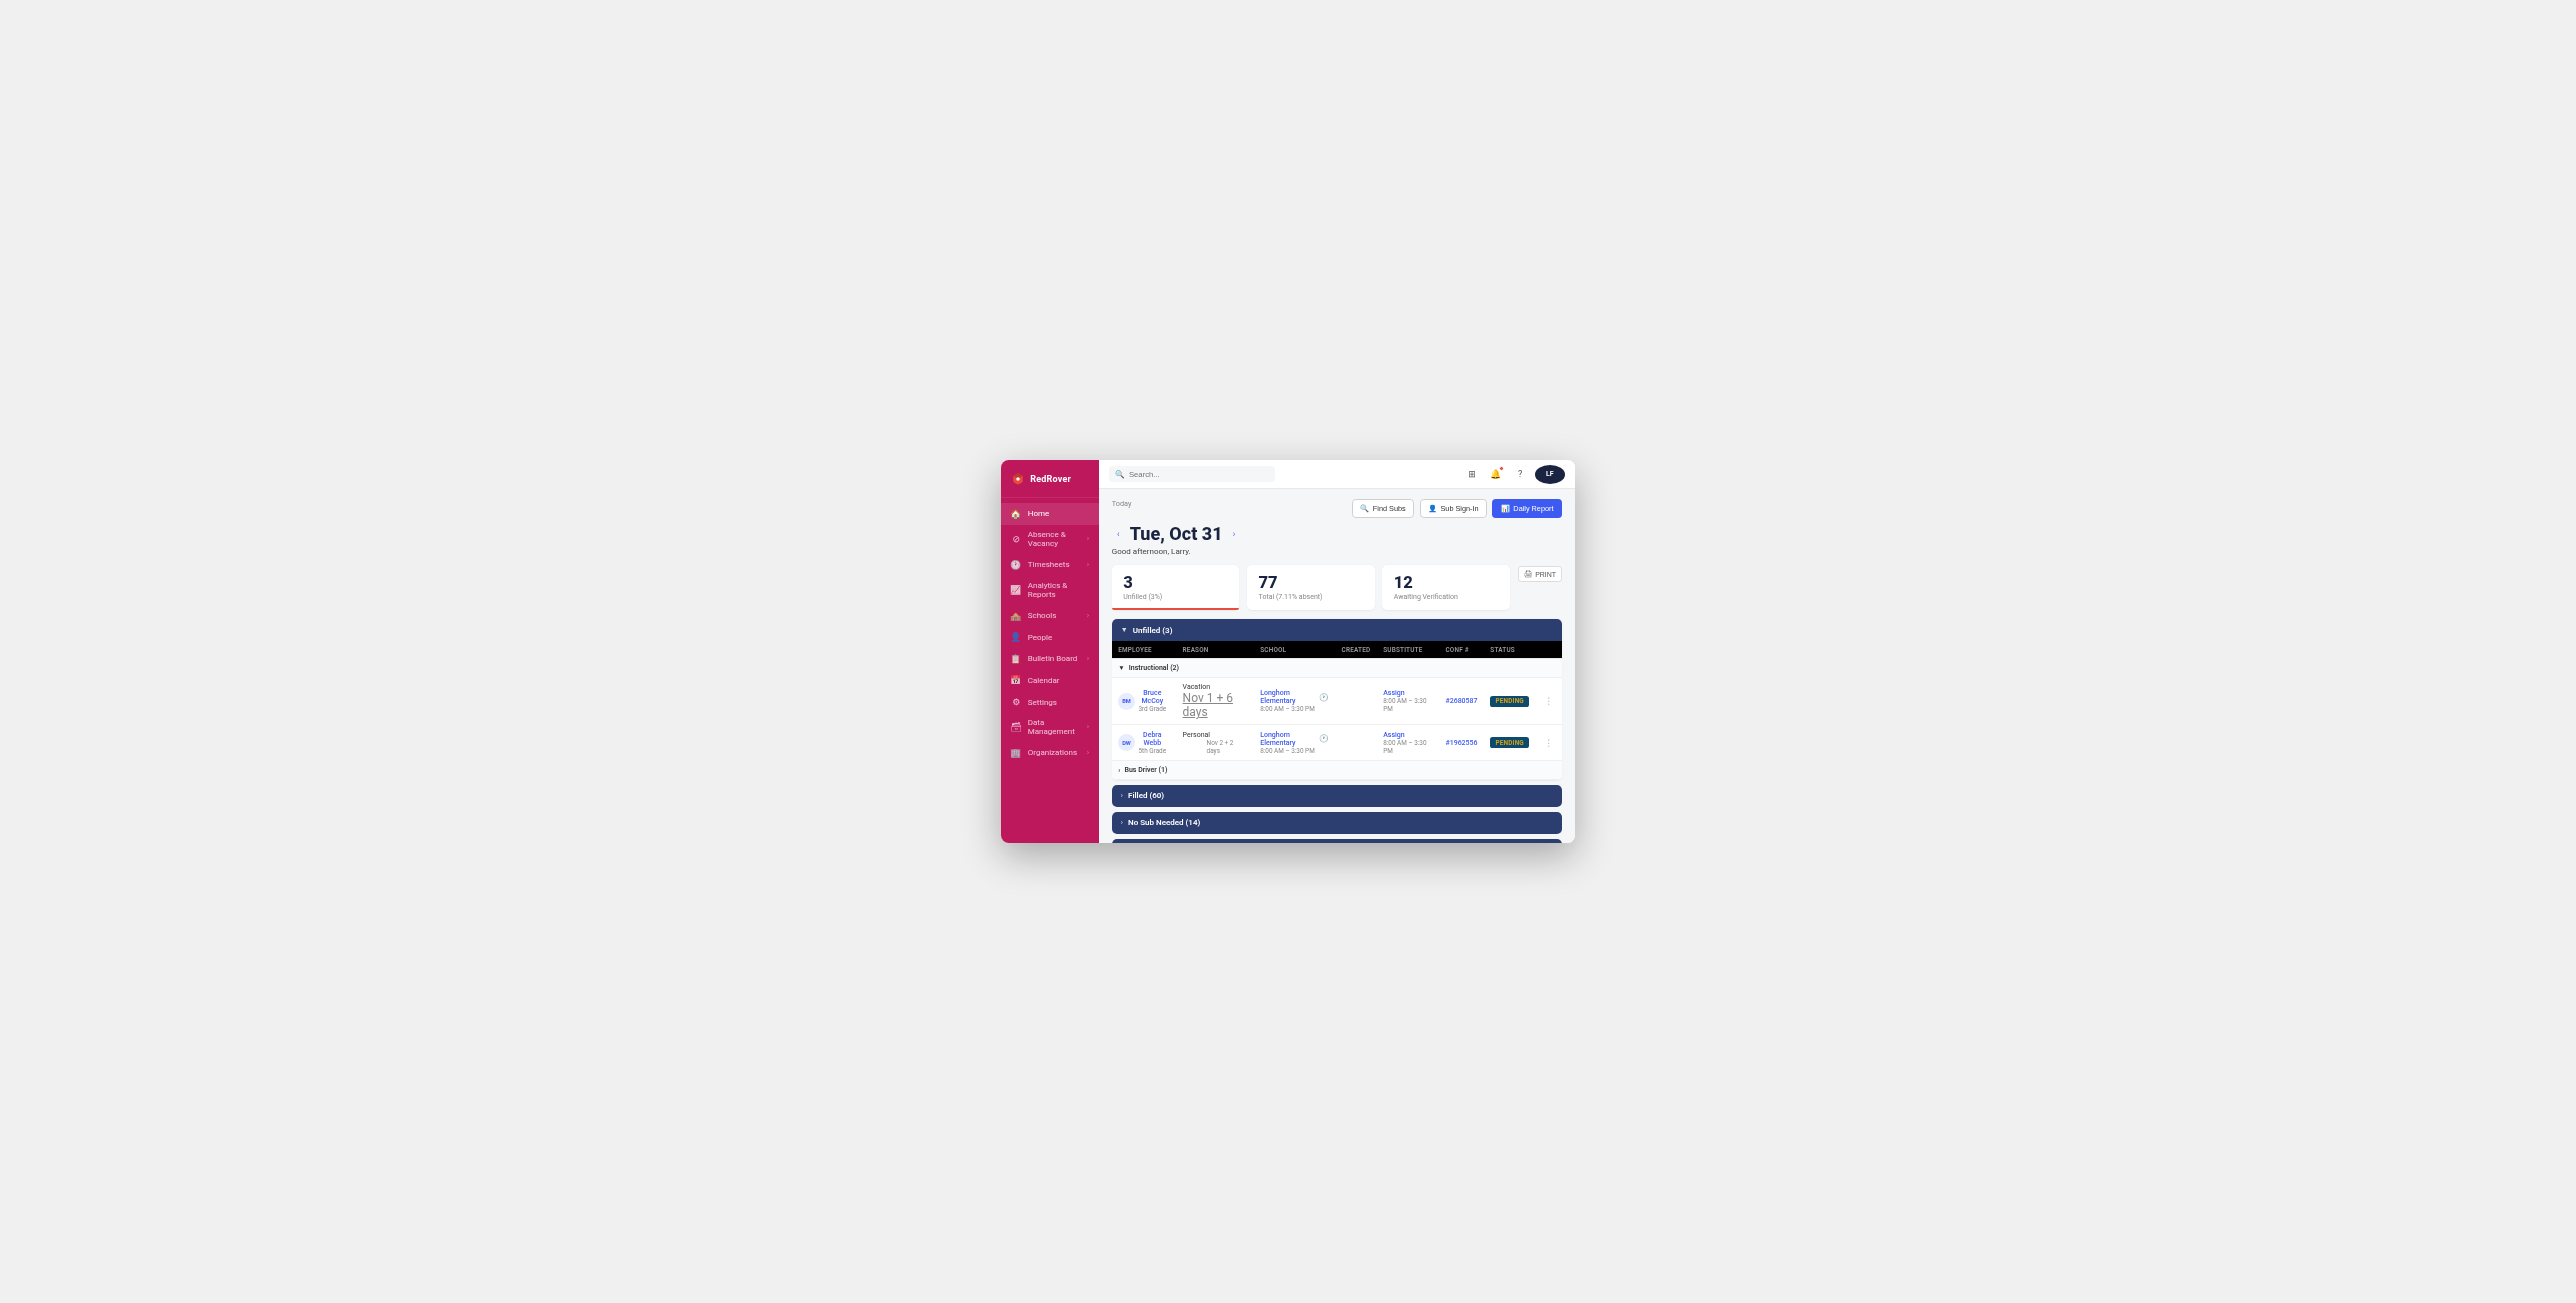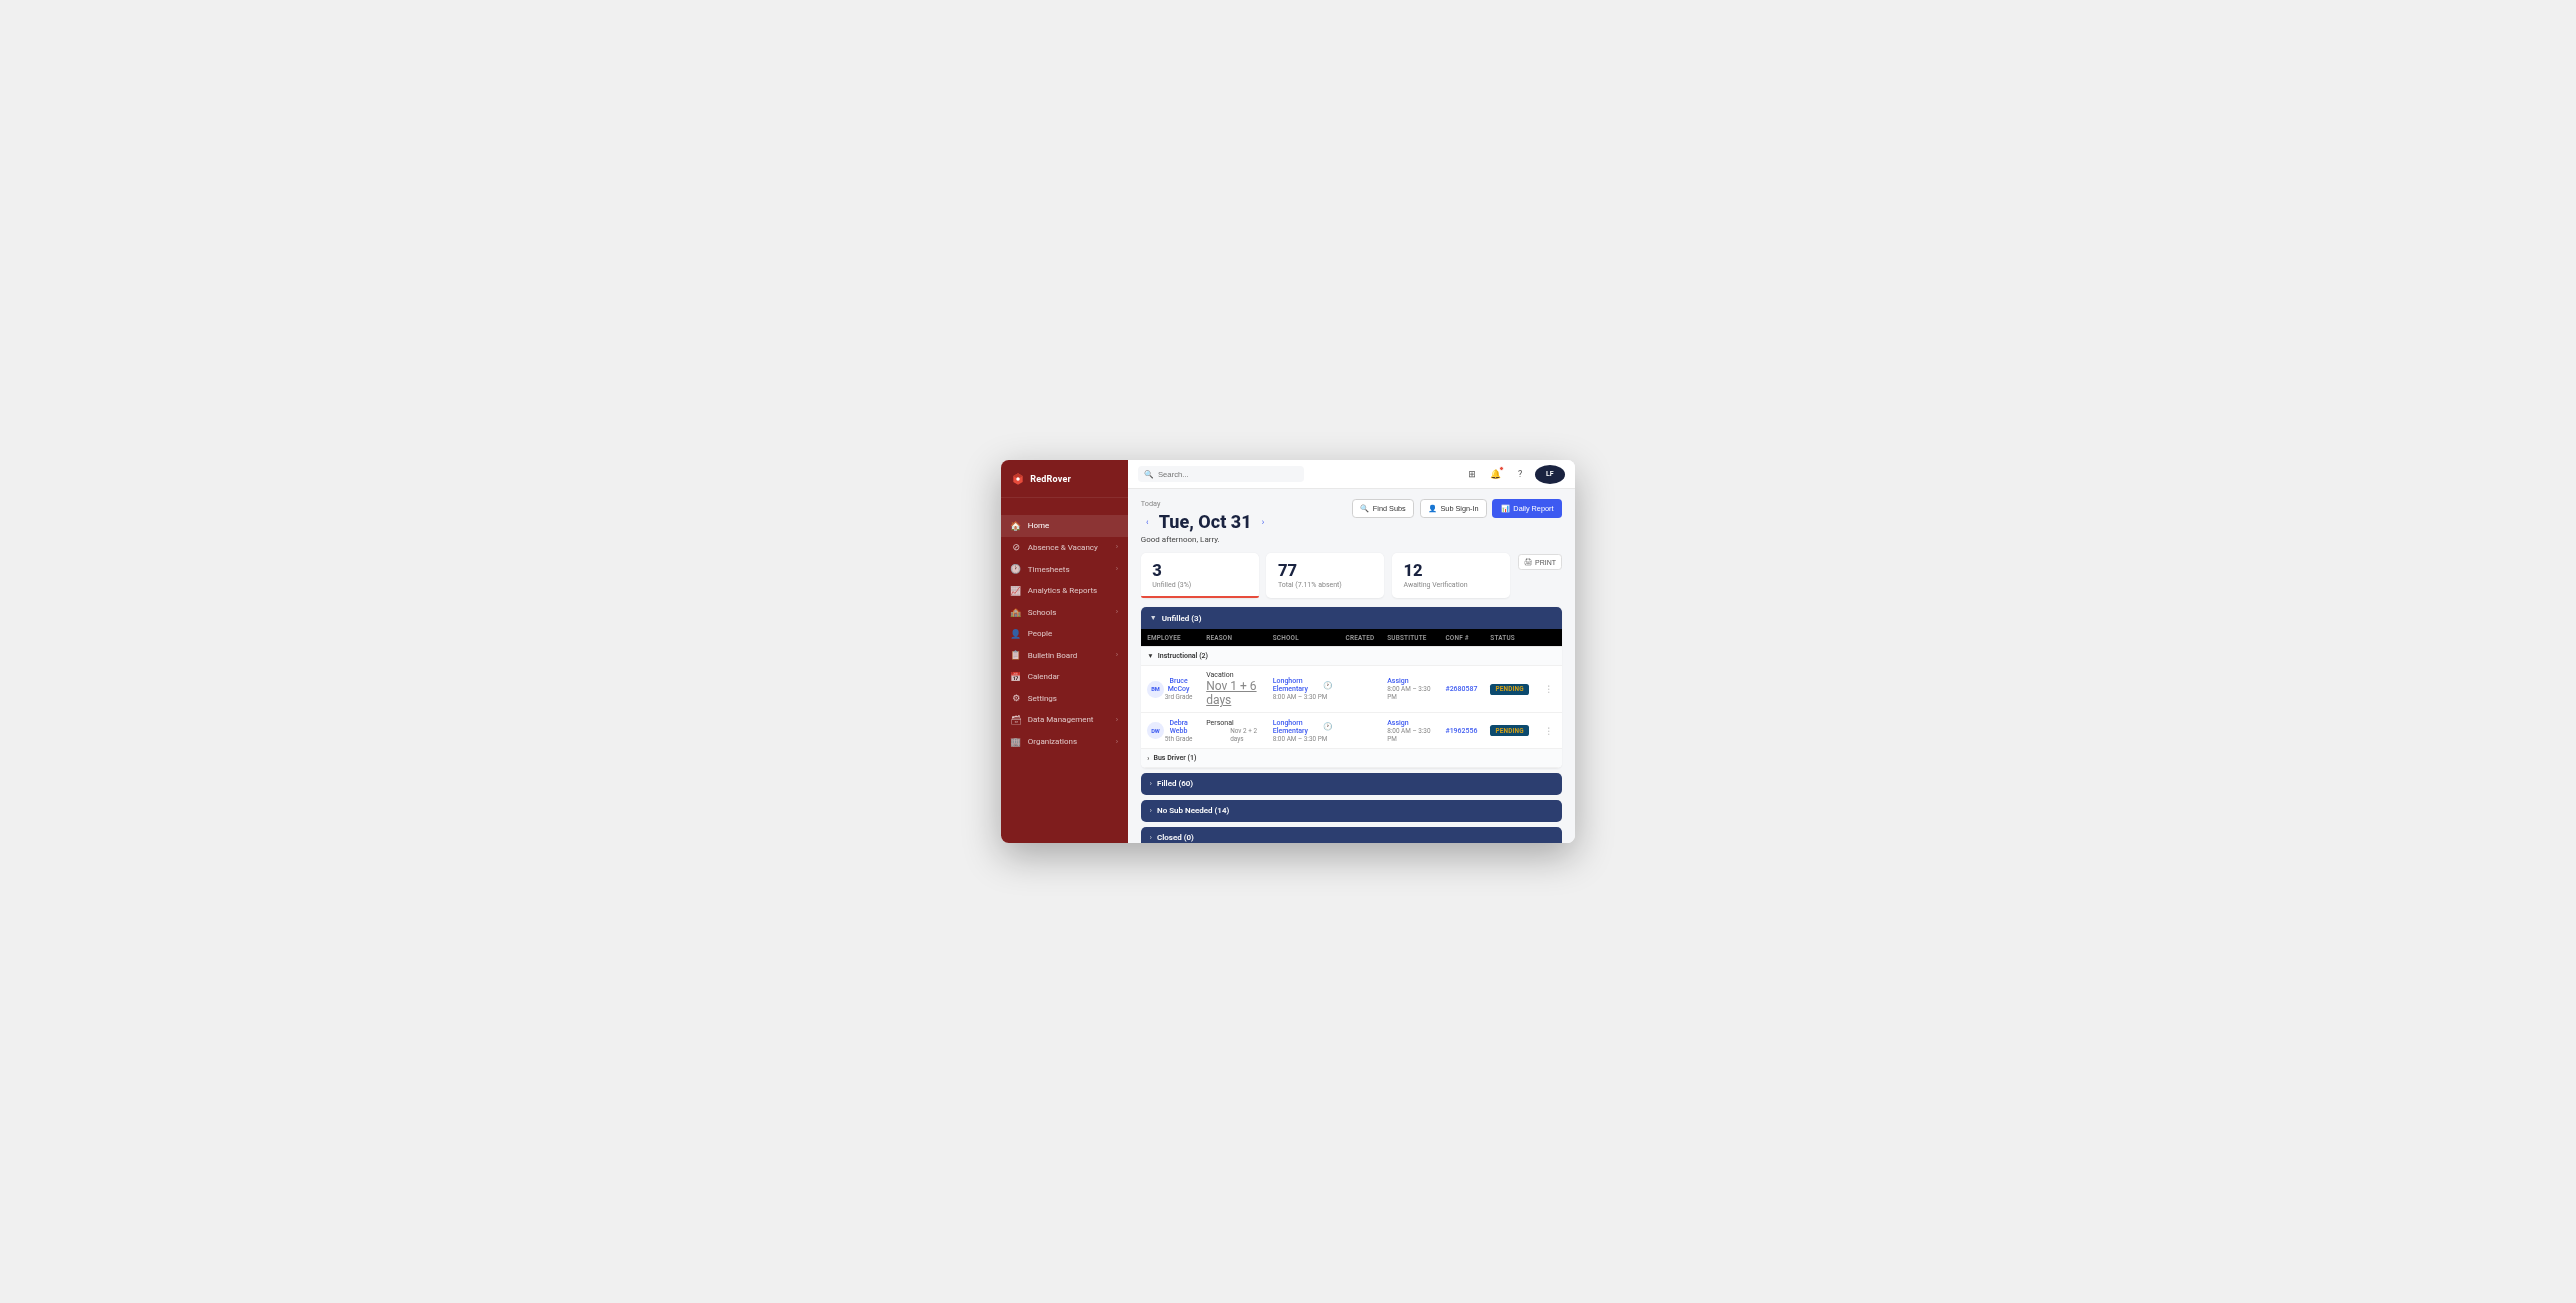--- a/index.html
+++ b/index.html
@@ -18,28 +18,27 @@
       width: 574px;
       height: 383px;
       border-radius: 7.7px;
       overflow: hidden;
       box-shadow: 0 12.8px 38px rgba(0,0,0,0.3);
       background: #fff;
     }
 
     
     .sidebar {
-      width: 127px;
-      background: #7f1d1d;
+      width: 98px;
+      background: #be185d;
       color: #fff;
       display: flex;
       flex-direction: column;
       flex-shrink: 0;
       overflow-y: auto;
-      gap: 12px;
     }
 
     .sidebar-logo {
       display: flex;
       align-items: center;
       gap: 5.1px;
       padding: 11.5px 10.2px;
       border-bottom: 0.6px solid rgba(255,255,255,0.08);
     }
 
@@ -198,21 +197,21 @@
     .page-header {
       display: flex;
       align-items: flex-start;
       justify-content: space-between;
       margin-bottom: 9px;
     }
 
     .page-header-left .today-label {
       font-size: 7.3px;
       color: #888;
-      margin-bottom: 3px;
+      margin-bottom: 15px;
     }
 
     .date-row {
       display: flex;
       align-items: center;
       gap: 5.1px;
     }
 
     .date-nav-btn {
       width: 12.8px;

